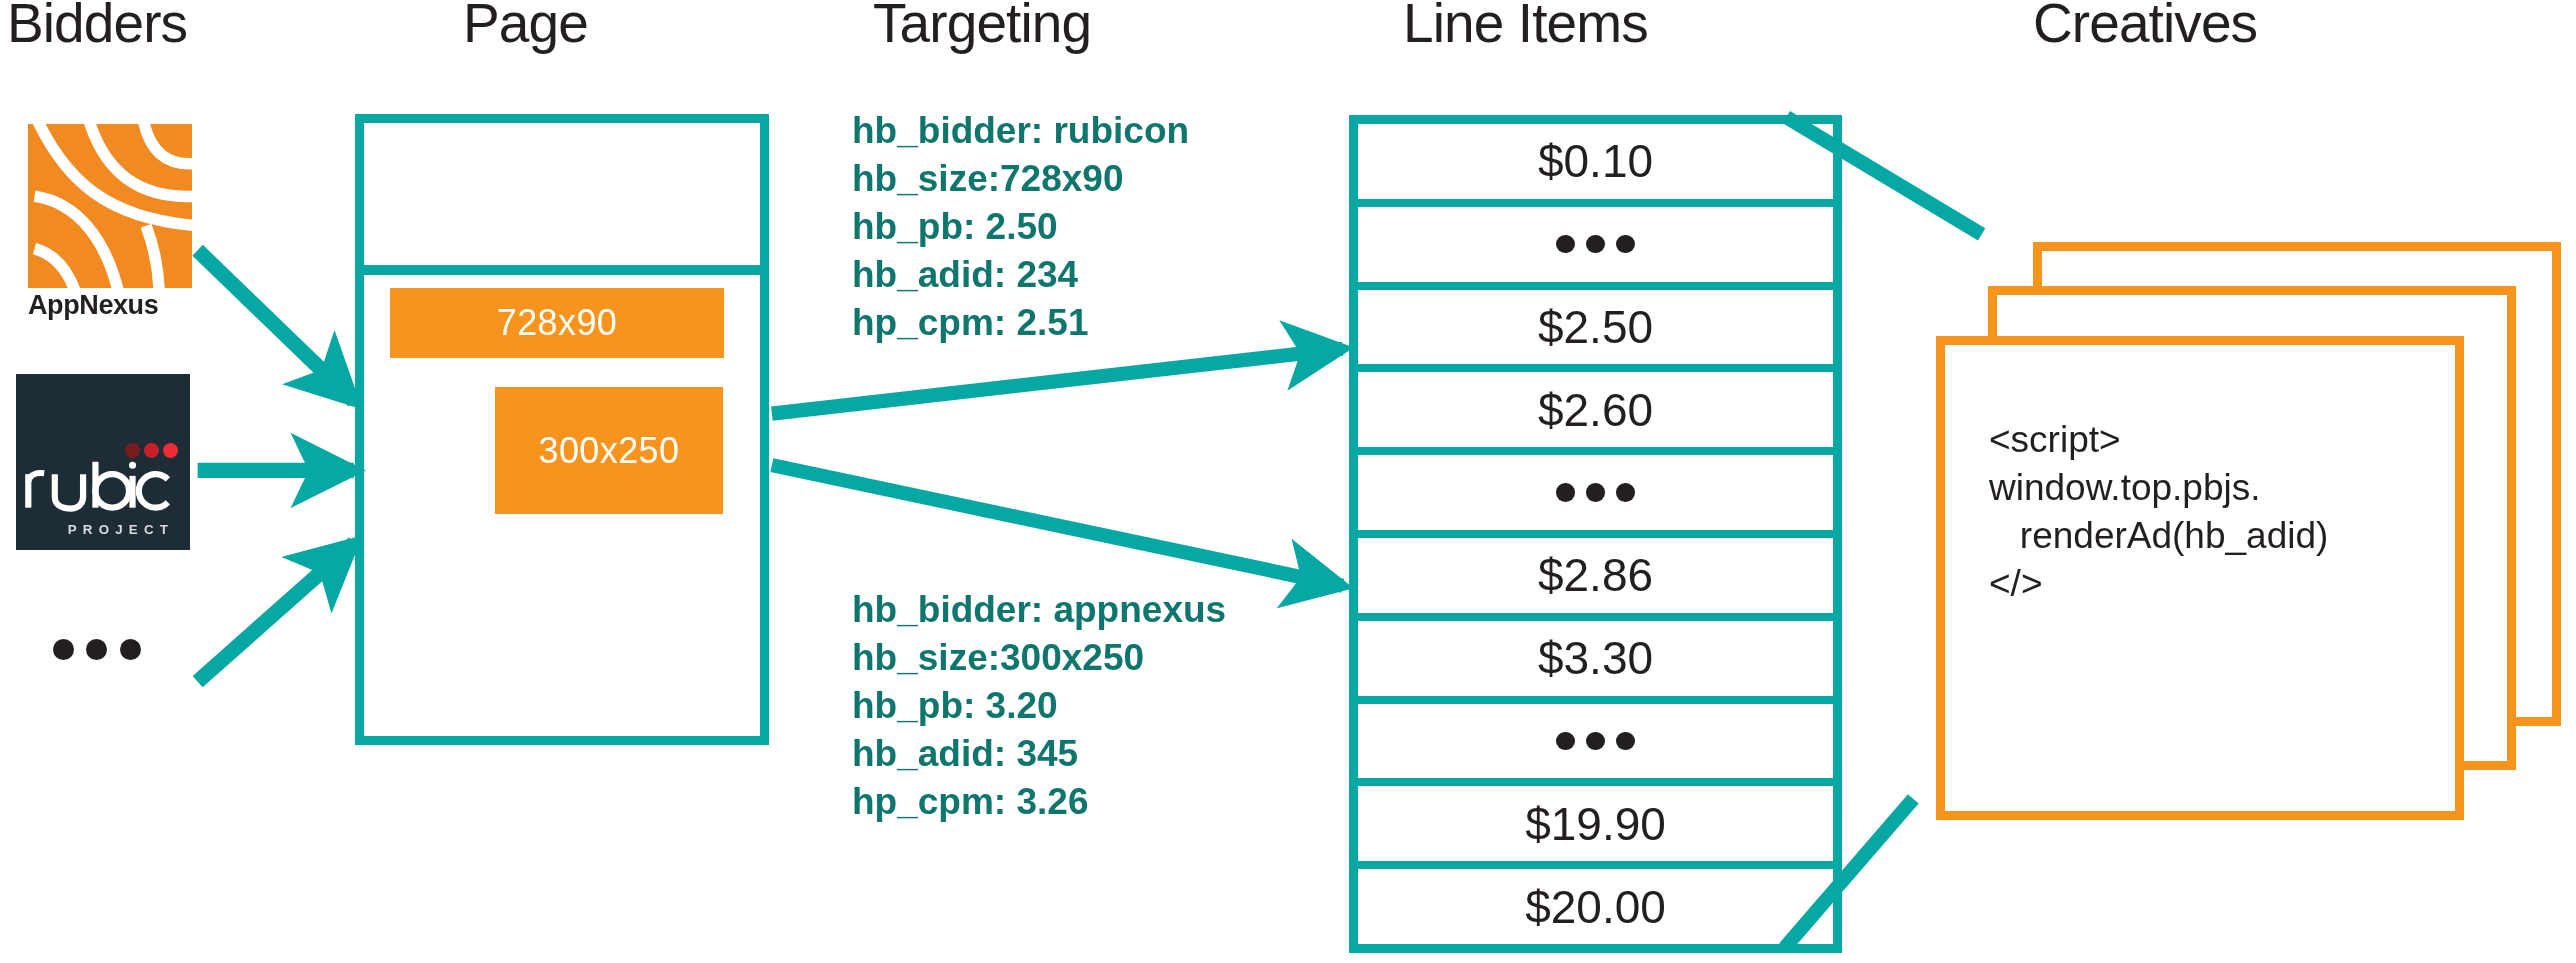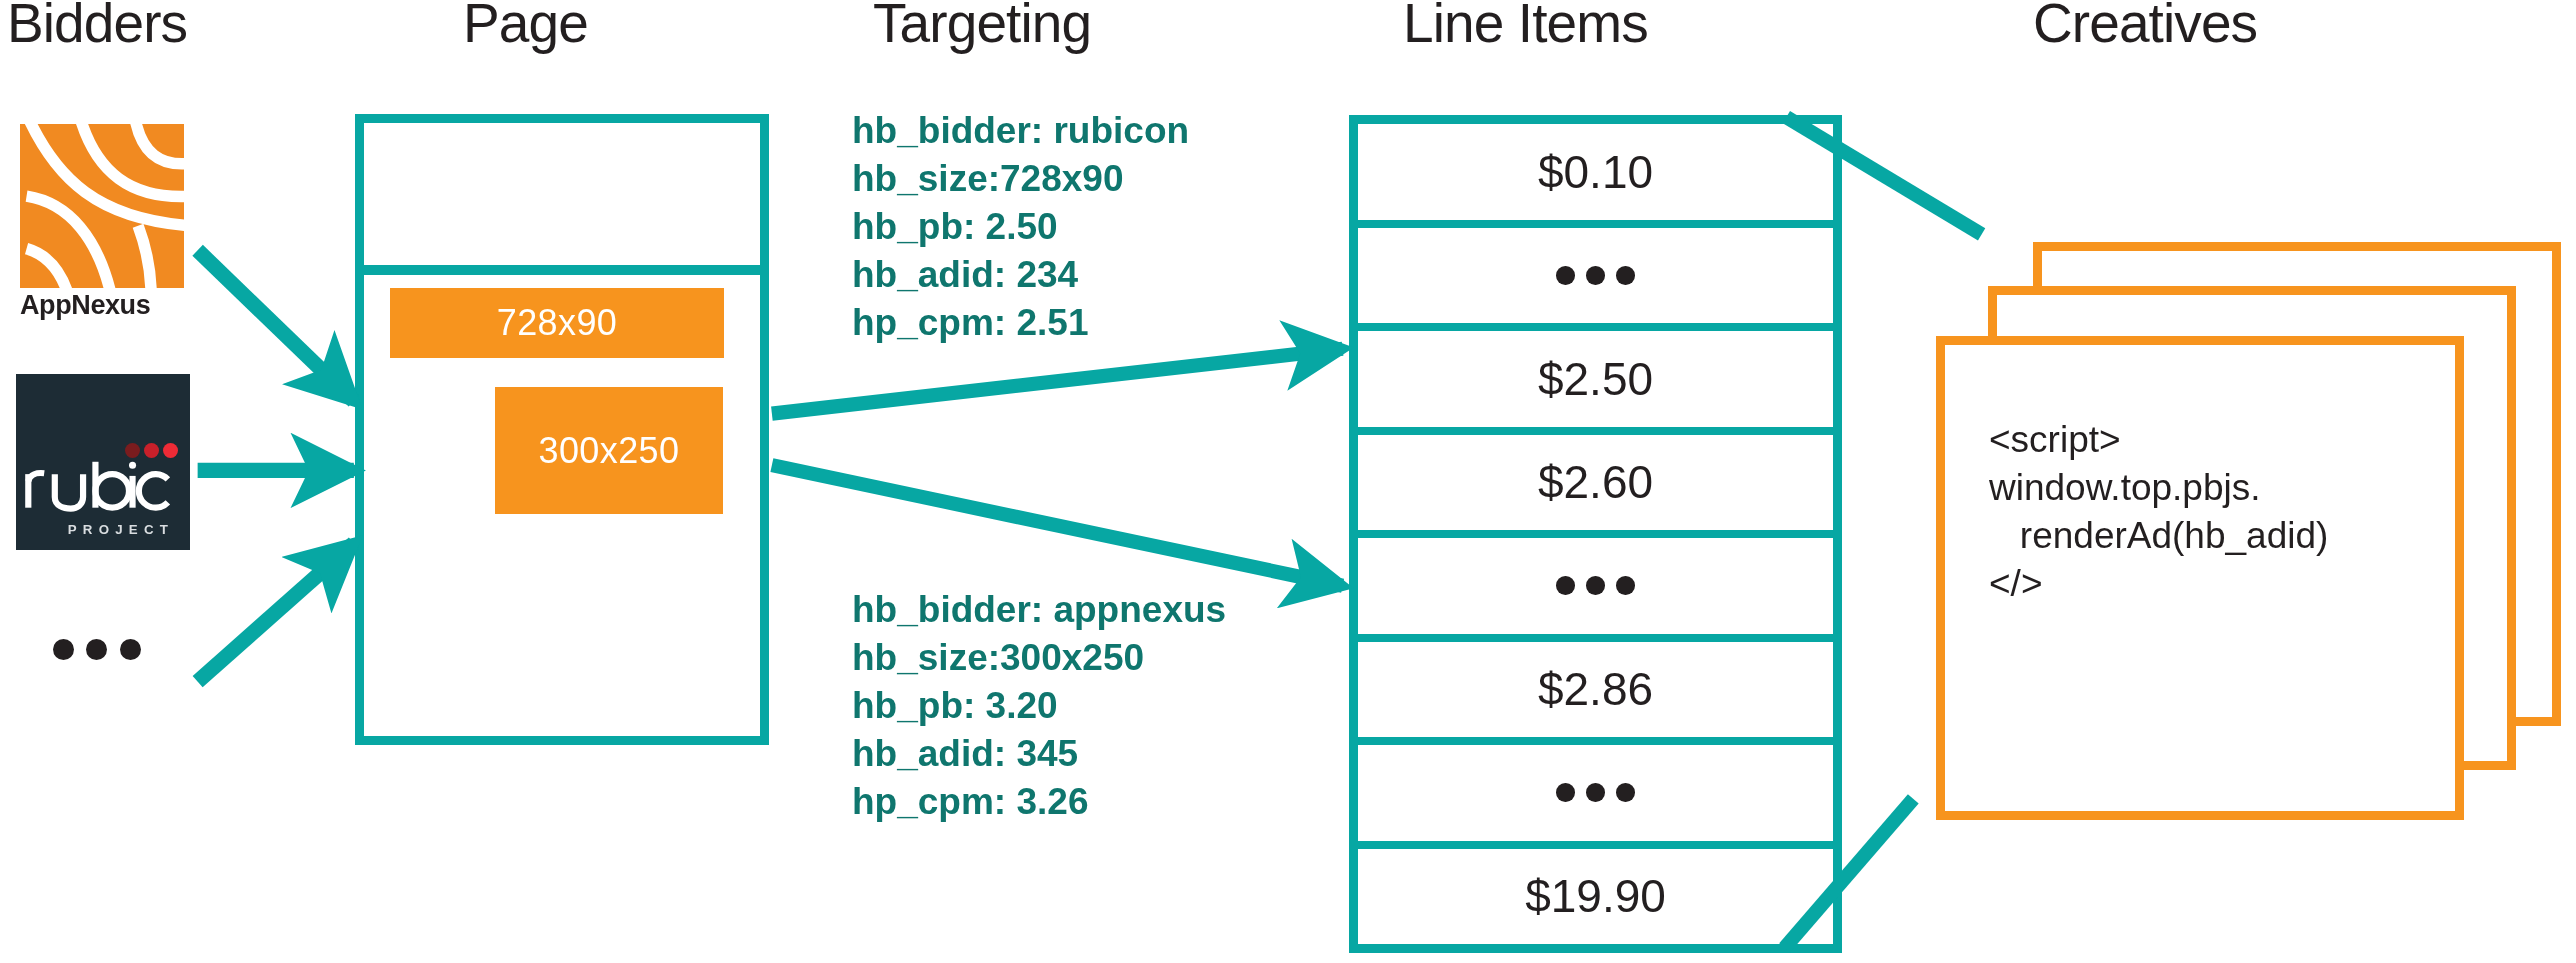--- a/index.html
+++ b/index.html
@@ -52,21 +52,21 @@
 </style>
 </head>
 <body>
 
 <div class="abs col-head" style="left:7px;top:-3.6px;">Bidders</div>
 <div class="abs col-head" style="left:463px;top:-3.6px;">Page</div>
 <div class="abs col-head" style="left:873px;top:-3.6px;">Targeting</div>
 <div class="abs col-head" style="left:1403px;top:-3.6px;">Line Items</div>
 <div class="abs col-head" style="left:2033px;top:-3.6px;">Creatives</div>
 
-<div class="abs" style="left:20px;top:124px;">
+<div class="abs" style="left:28px;top:124px;">
   <div class="logo-appnexus">
     <svg width="164" height="164" viewBox="0 0 100 100" aria-hidden="true">
       <rect x="0" y="0" width="100" height="100" fill="#f18a21"></rect>
       <g fill="none" stroke="#ffffff" stroke-width="7">
         <path d="M 4 -6 C 22 34 48 58 104 62"></path>
         <path d="M 36 -6 C 46 30 68 46 104 44"></path>
         <path d="M 70 -4 C 74 18 86 26 104 24"></path>
         <path d="M 4 44 C 30 48 48 70 56 106"></path>
         <path d="M 4 76 C 18 80 26 92 30 106"></path>
         <path d="M 72 62 C 78 78 80 92 80 106"></path>
@@ -160,28 +160,34 @@
       <span class="dots">
         <i></i>
         <i></i>
         <i></i>
       </span>
     </div>
   <div class="li-row">
       <span>$2.86</span>
     </div>
   <div class="li-row">
+      <span>$3.30</span>
+    </div>
+  <div class="li-row">
       <span class="dots">
         <i></i>
         <i></i>
         <i></i>
       </span>
     </div>
   <div class="li-row">
       <span>$19.90</span>
+    </div>
+  <div class="li-row">
+      <span>$20.00</span>
     </div>
 </div>
 
 <div class="abs cre-box" style="left:2033px;top:242px;width:528px;height:484px;"></div>
 <div class="abs cre-box" style="left:1988px;top:286px;width:528px;height:484px;"></div>
 <div class="abs cre-box" style="left:1936px;top:336px;width:528px;height:484px;padding-left:8px;">
   <div class="cre-code" style="margin:71px 0 0 36px;">&lt;script&gt;
 window.top.pbjs.
    renderAd(hb_adid)
 &lt;/&gt;</div>

